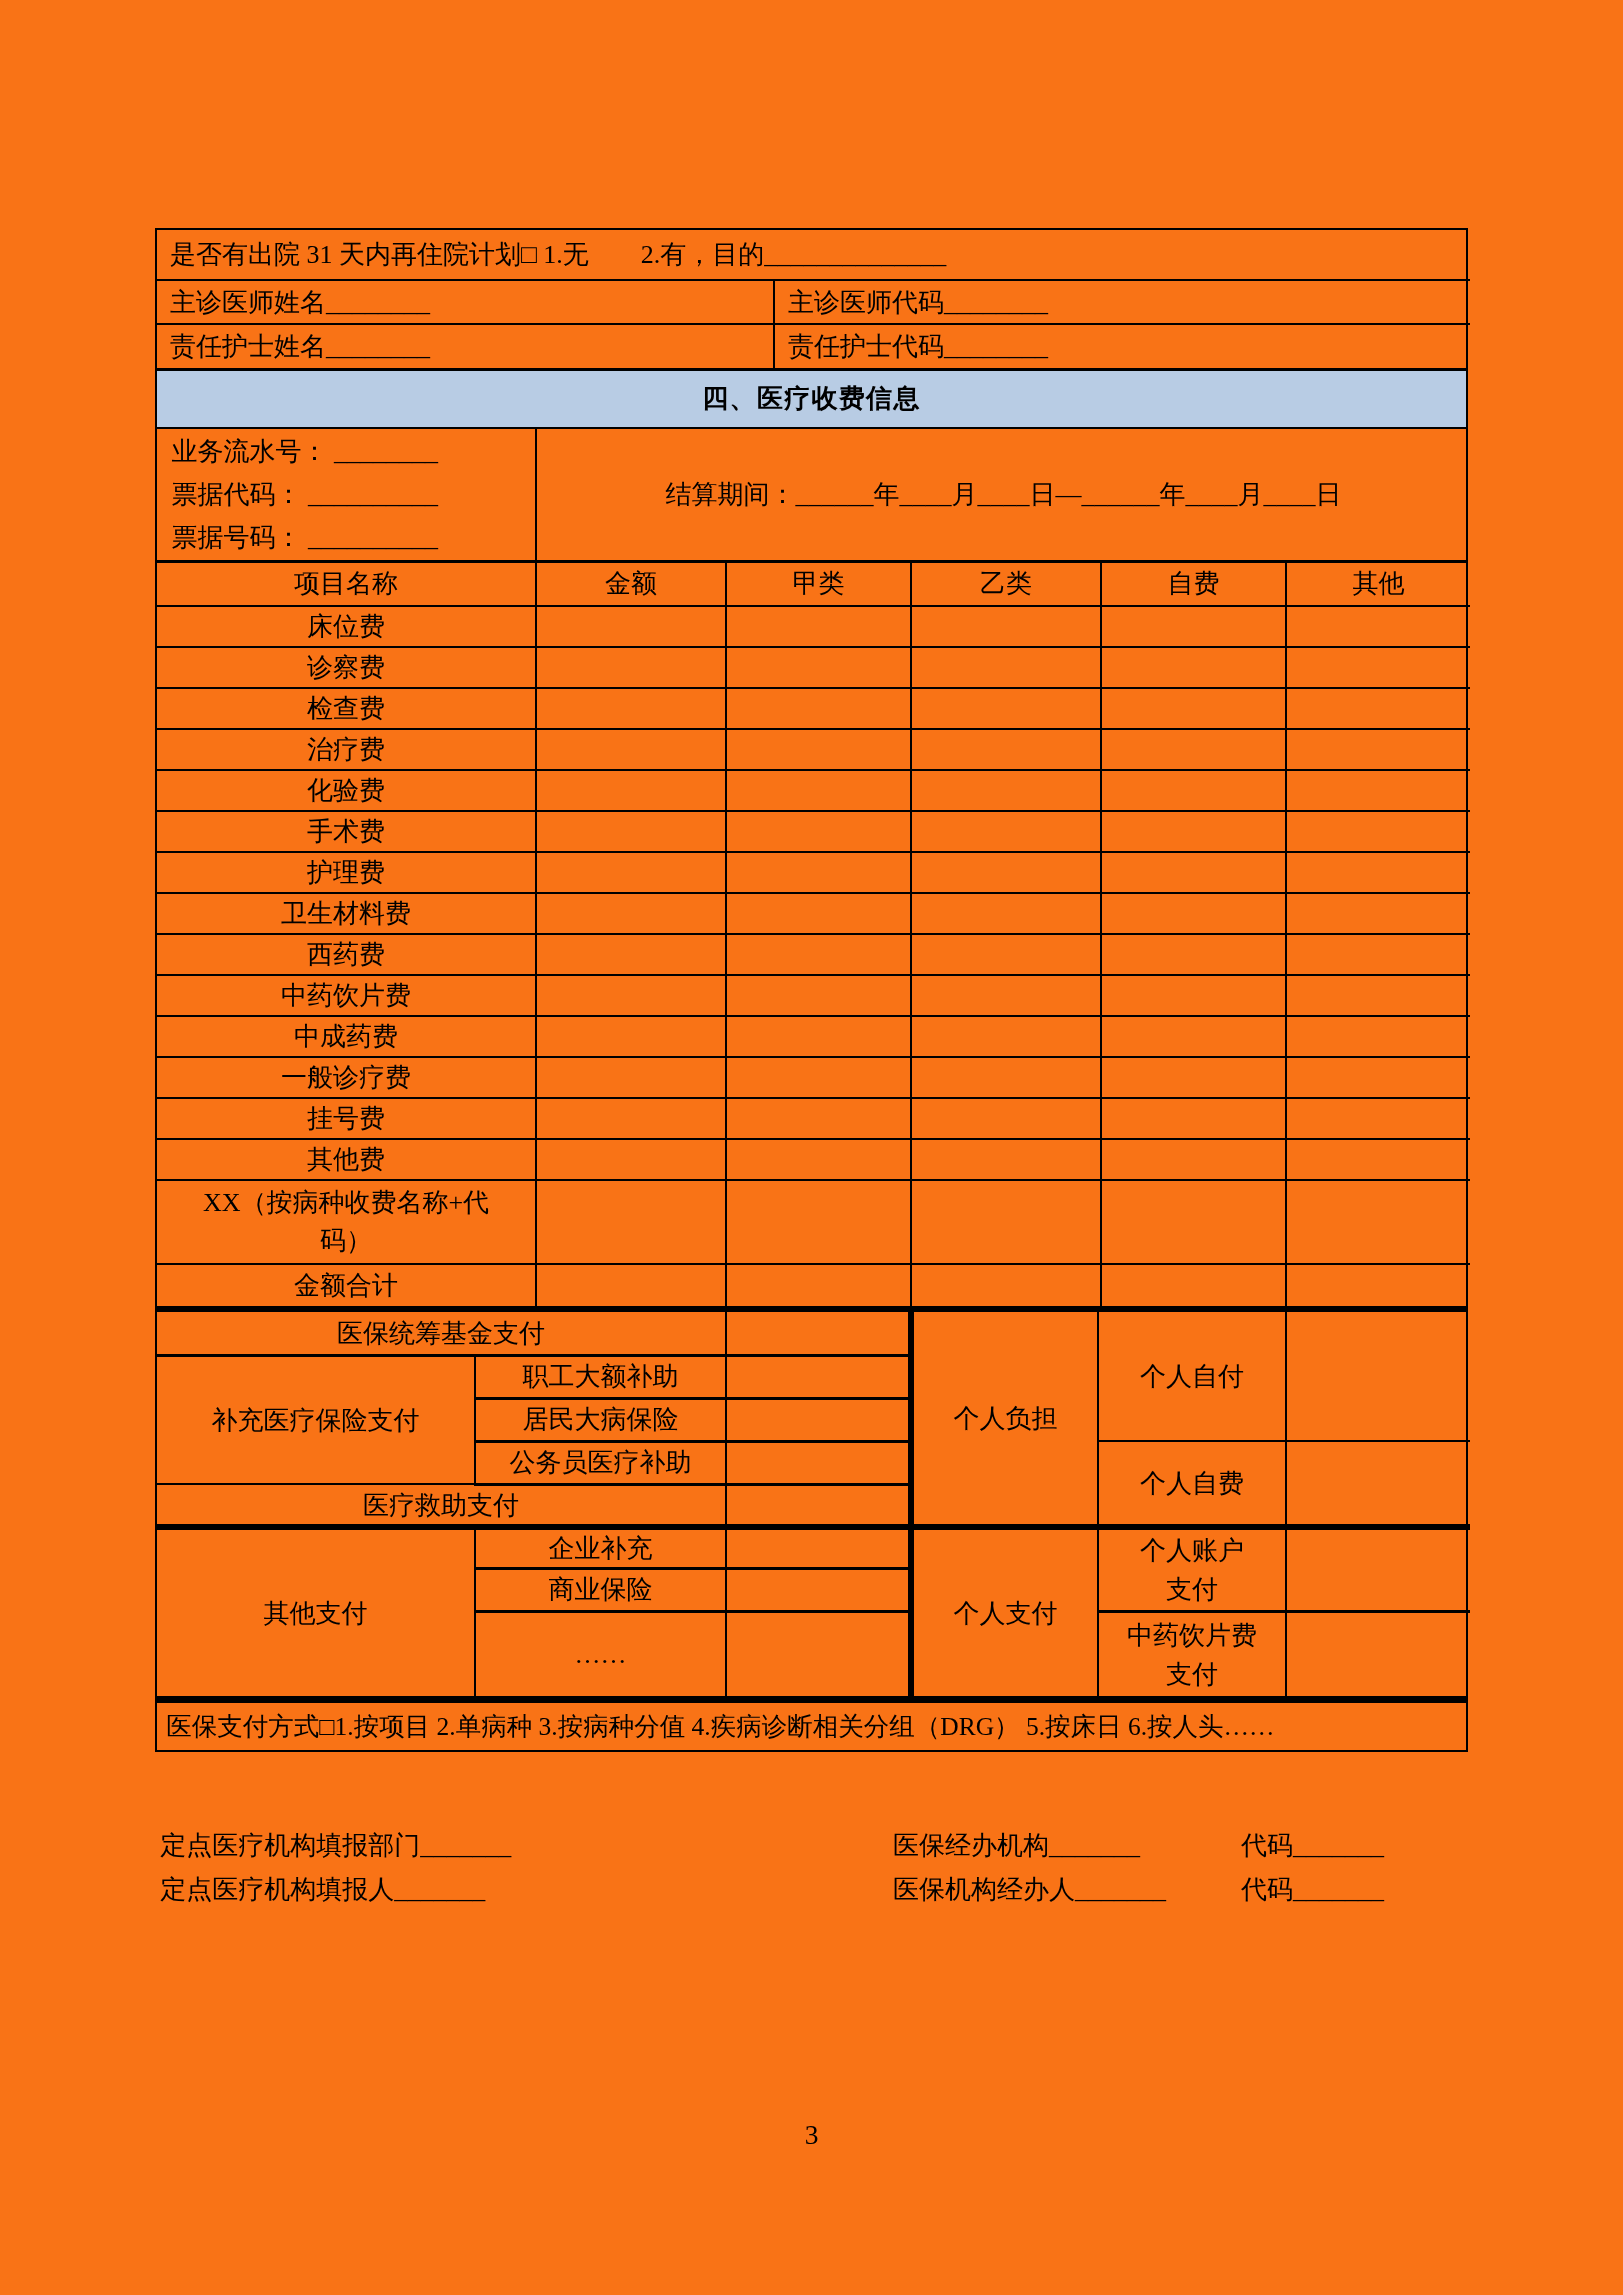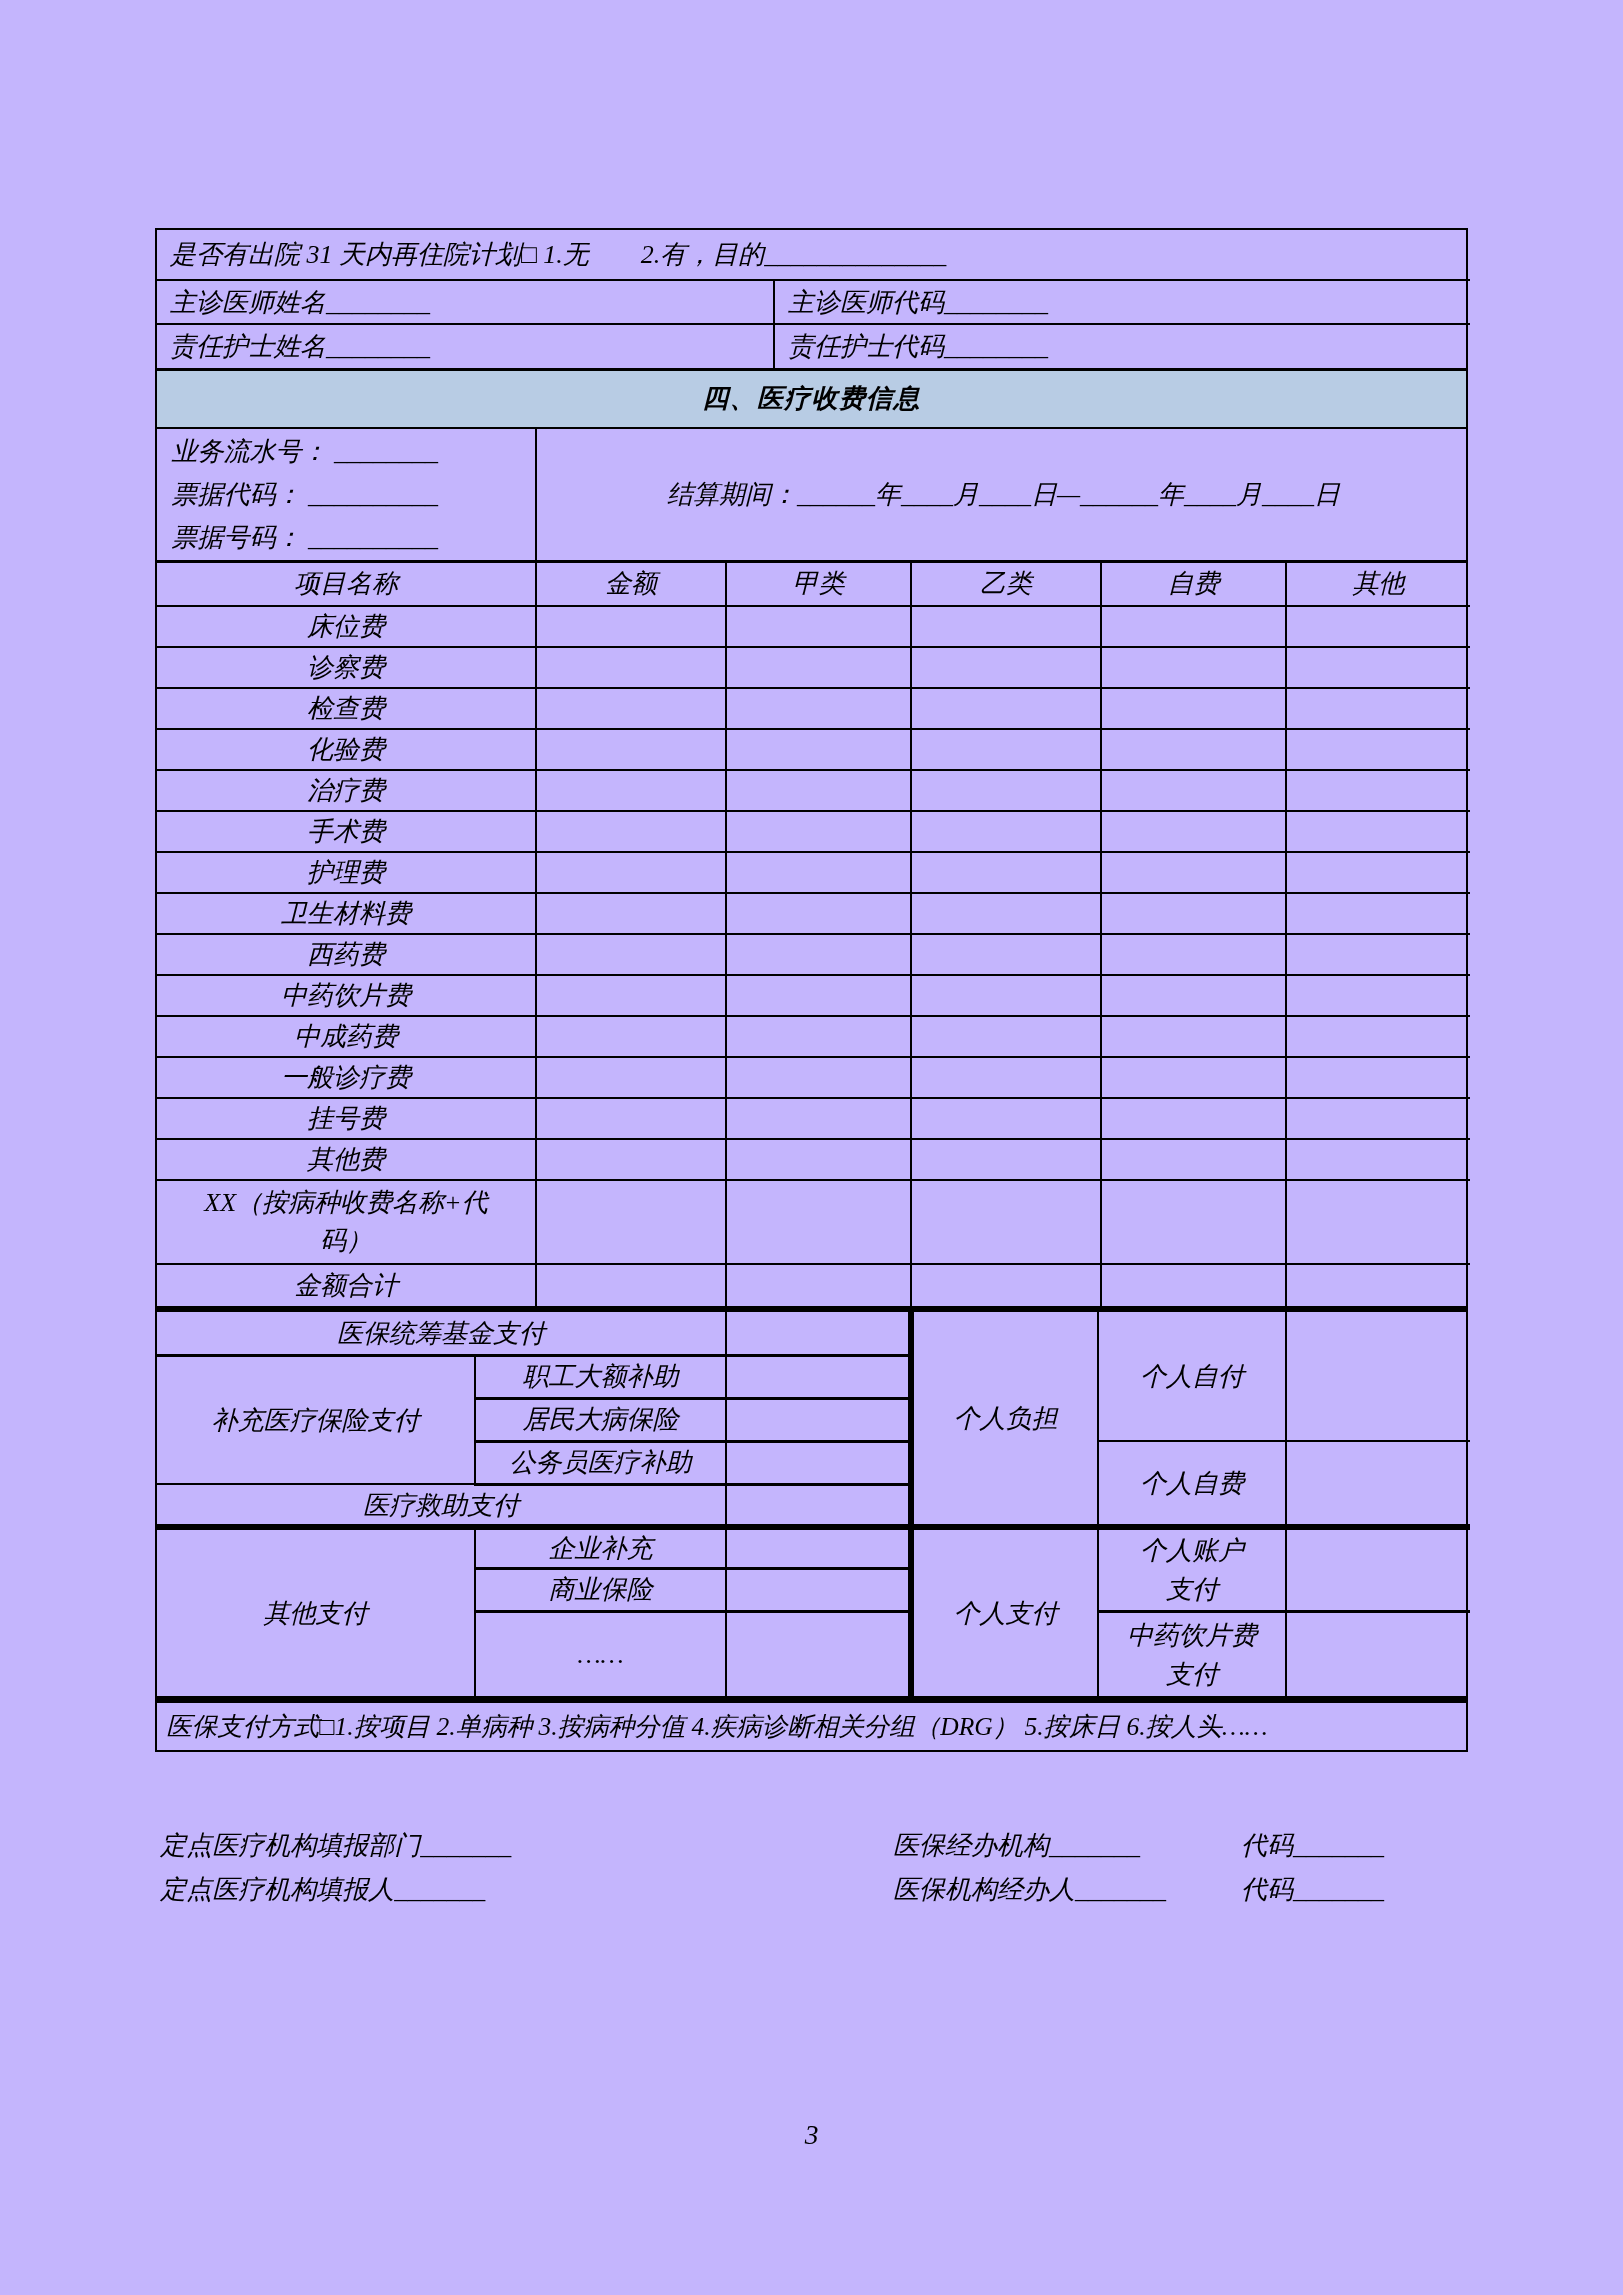--- a/index.html
+++ b/index.html
@@ -2,26 +2,25 @@
 <html style="font-size:10.5px"><head>
 <meta charset="utf-8">
 <style>
   * { margin: 0; padding: 0; box-sizing: border-box; }
   html, body { background: #888; }
   .page {
     position: relative;
     width: 1623px;
     height: 2295px;
     margin: 0 auto;
-    background: #c4b5fd;
+    background: #f97316;
     font-family: "Liberation Serif", "DejaVu Serif", serif;
     font-size: 26px;
     color: #000;
     overflow: hidden;
-    font-style: italic;
   }
   .form {
     position: absolute;
     left: 155px;
     top: 228px;
     width: 1313px;
     border: 2.6px solid #000;
   }
   table { width: 100%; border-collapse: collapse; border-style: hidden; table-layout: fixed; }
   td { border: 2px solid #000; vertical-align: middle; padding: 0 3.9px; overflow: hidden; }
@@ -178,29 +177,29 @@
           </tr>
       <tr>
             <td>检查费</td>
             <td></td>
             <td></td>
             <td></td>
             <td></td>
             <td></td>
           </tr>
       <tr>
+            <td>治疗费</td>
+            <td></td>
+            <td></td>
+            <td></td>
+            <td></td>
+            <td></td>
+          </tr>
+      <tr>
             <td>化验费</td>
-            <td></td>
-            <td></td>
-            <td></td>
-            <td></td>
-            <td></td>
-          </tr>
-      <tr>
-            <td>治疗费</td>
             <td></td>
             <td></td>
             <td></td>
             <td></td>
             <td></td>
           </tr>
       <tr>
             <td>手术费</td>
             <td></td>
             <td></td>

